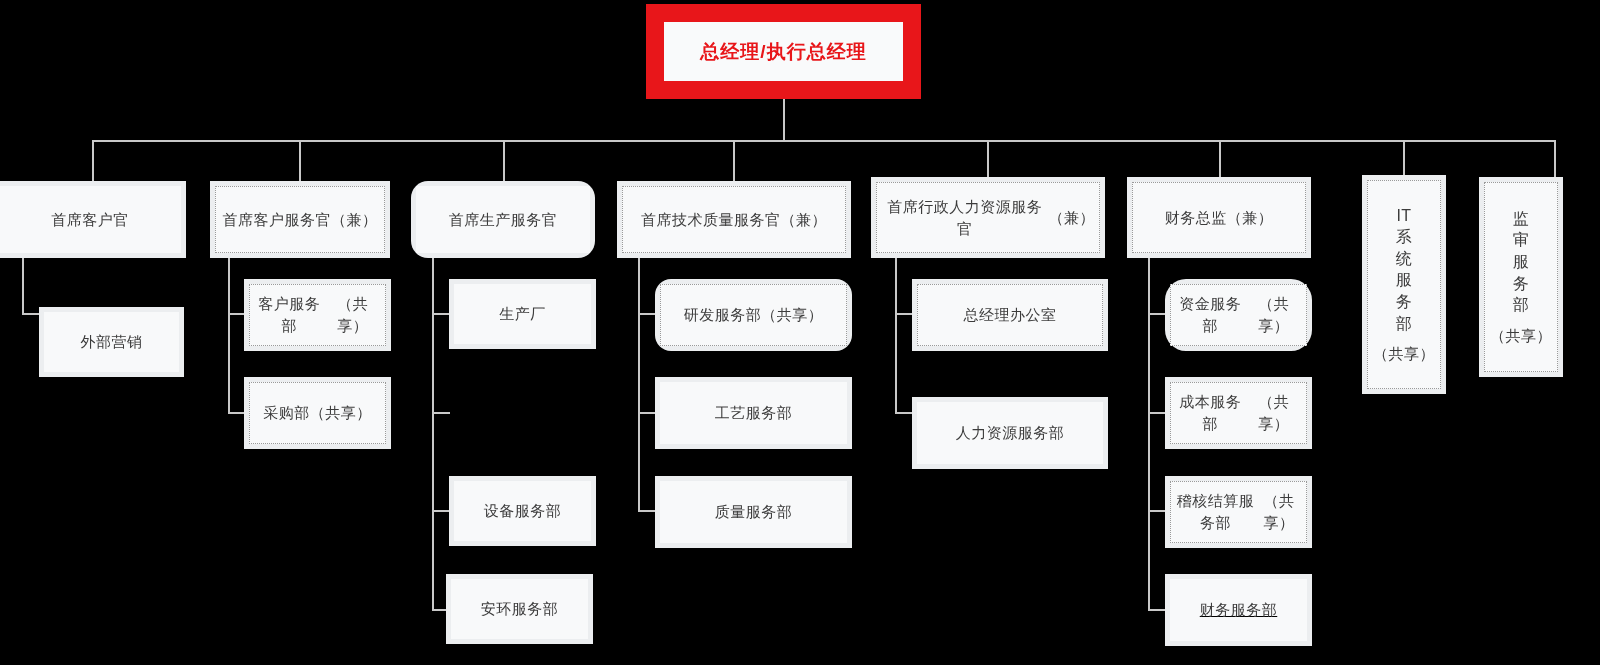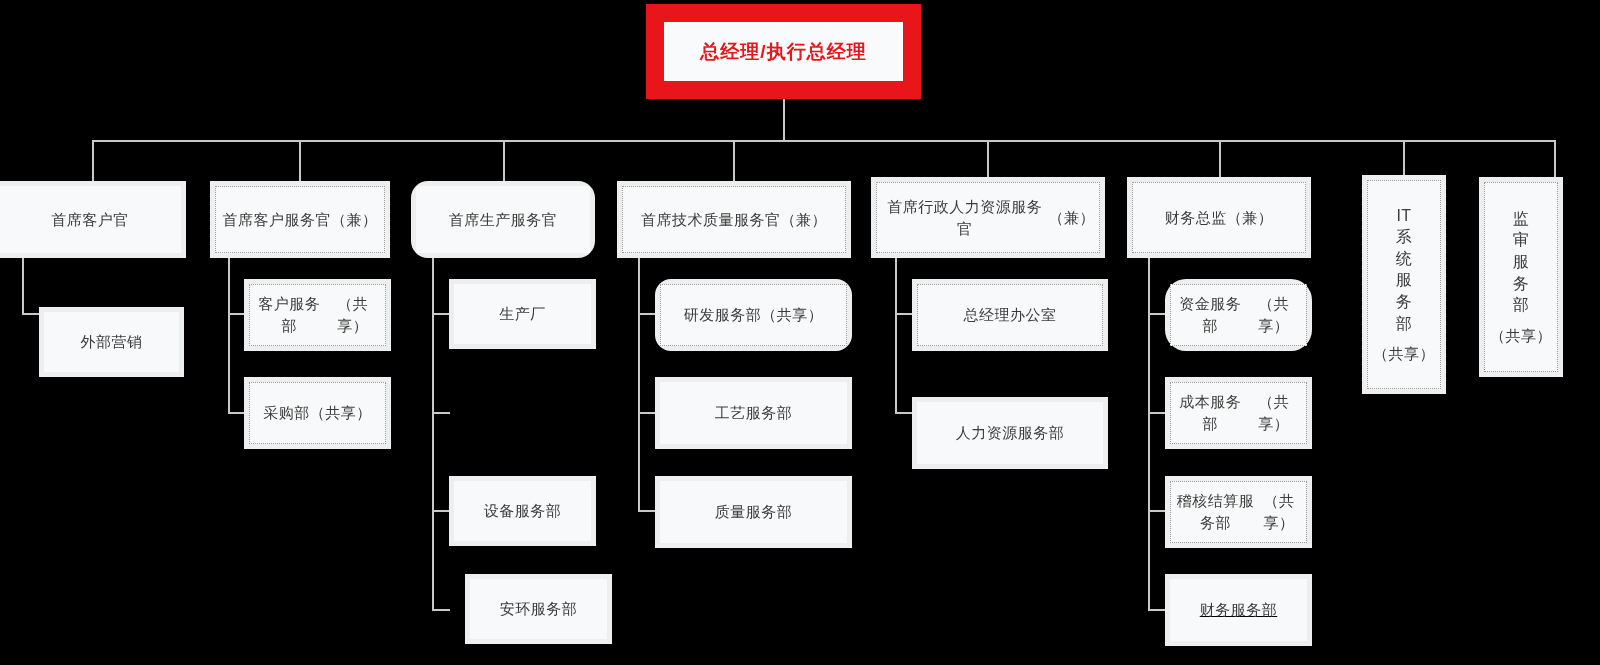--- a/index.html
+++ b/index.html
@@ -218,21 +218,21 @@
   <div class="node solid" style="left:449px; top:279px; width:147px; height:70px;">
     <div class="inner twoline">
       <span class="l1">生产厂</span>
     </div>
   </div>
   <div class="node solid" style="left:449px; top:476px; width:147px; height:70px;">
     <div class="inner twoline">
       <span class="l1">设备服务部</span>
     </div>
   </div>
-  <div class="node solid" style="left:465px; top:574px; width:147px; height:70px;">
+  <div class="node solid" style="left:446px; top:574px; width:147px; height:70px;">
     <div class="inner twoline">
       <span class="l1">安环服务部</span>
     </div>
   </div>
 
   <div class="node dotted" style="left:655px; top:279px; width:197px; height:72px;border-radius:16px;">
     <div class="inner twoline">
       <span class="l1">研发服务部</span>
       <span class="l2">（共享）</span>
     </div>

